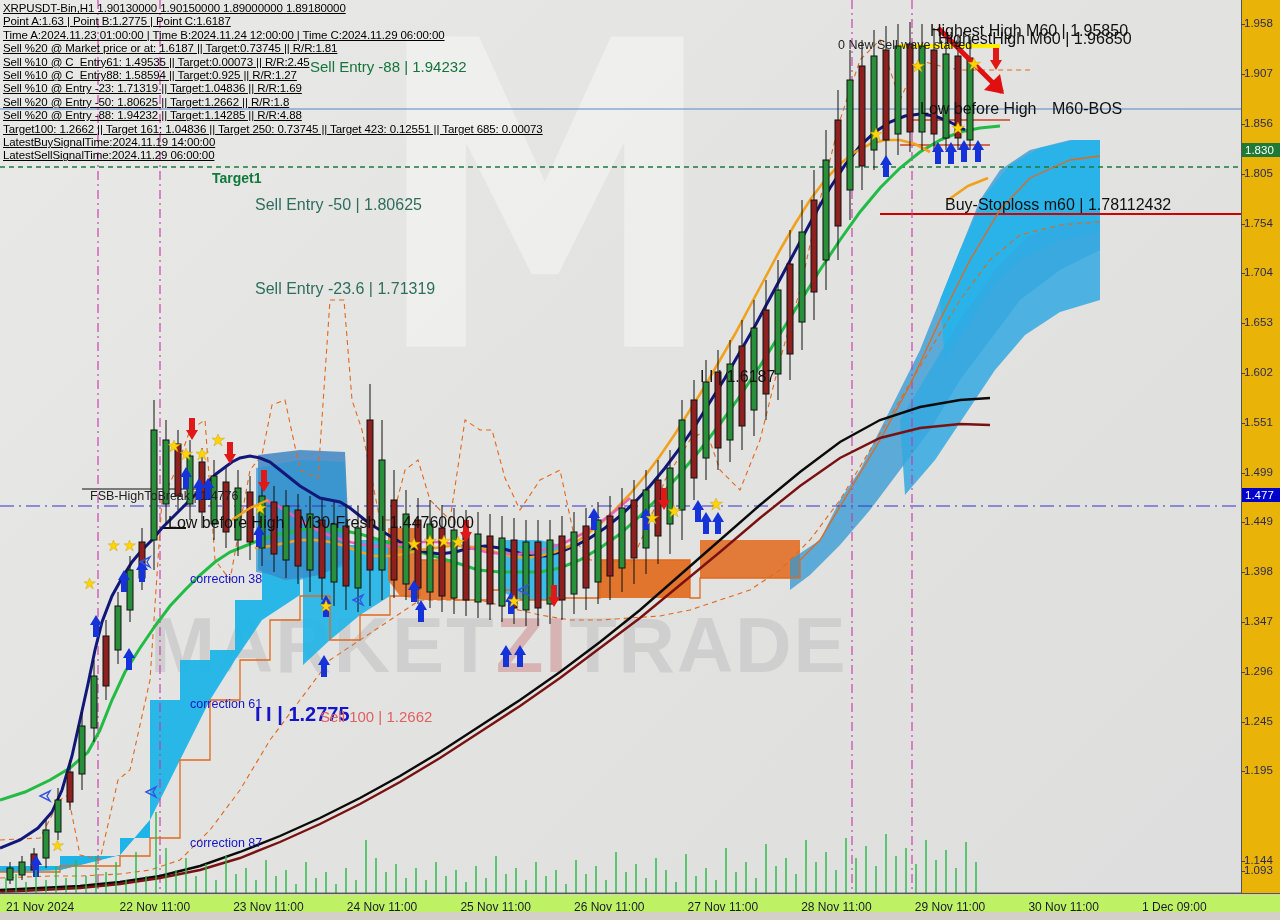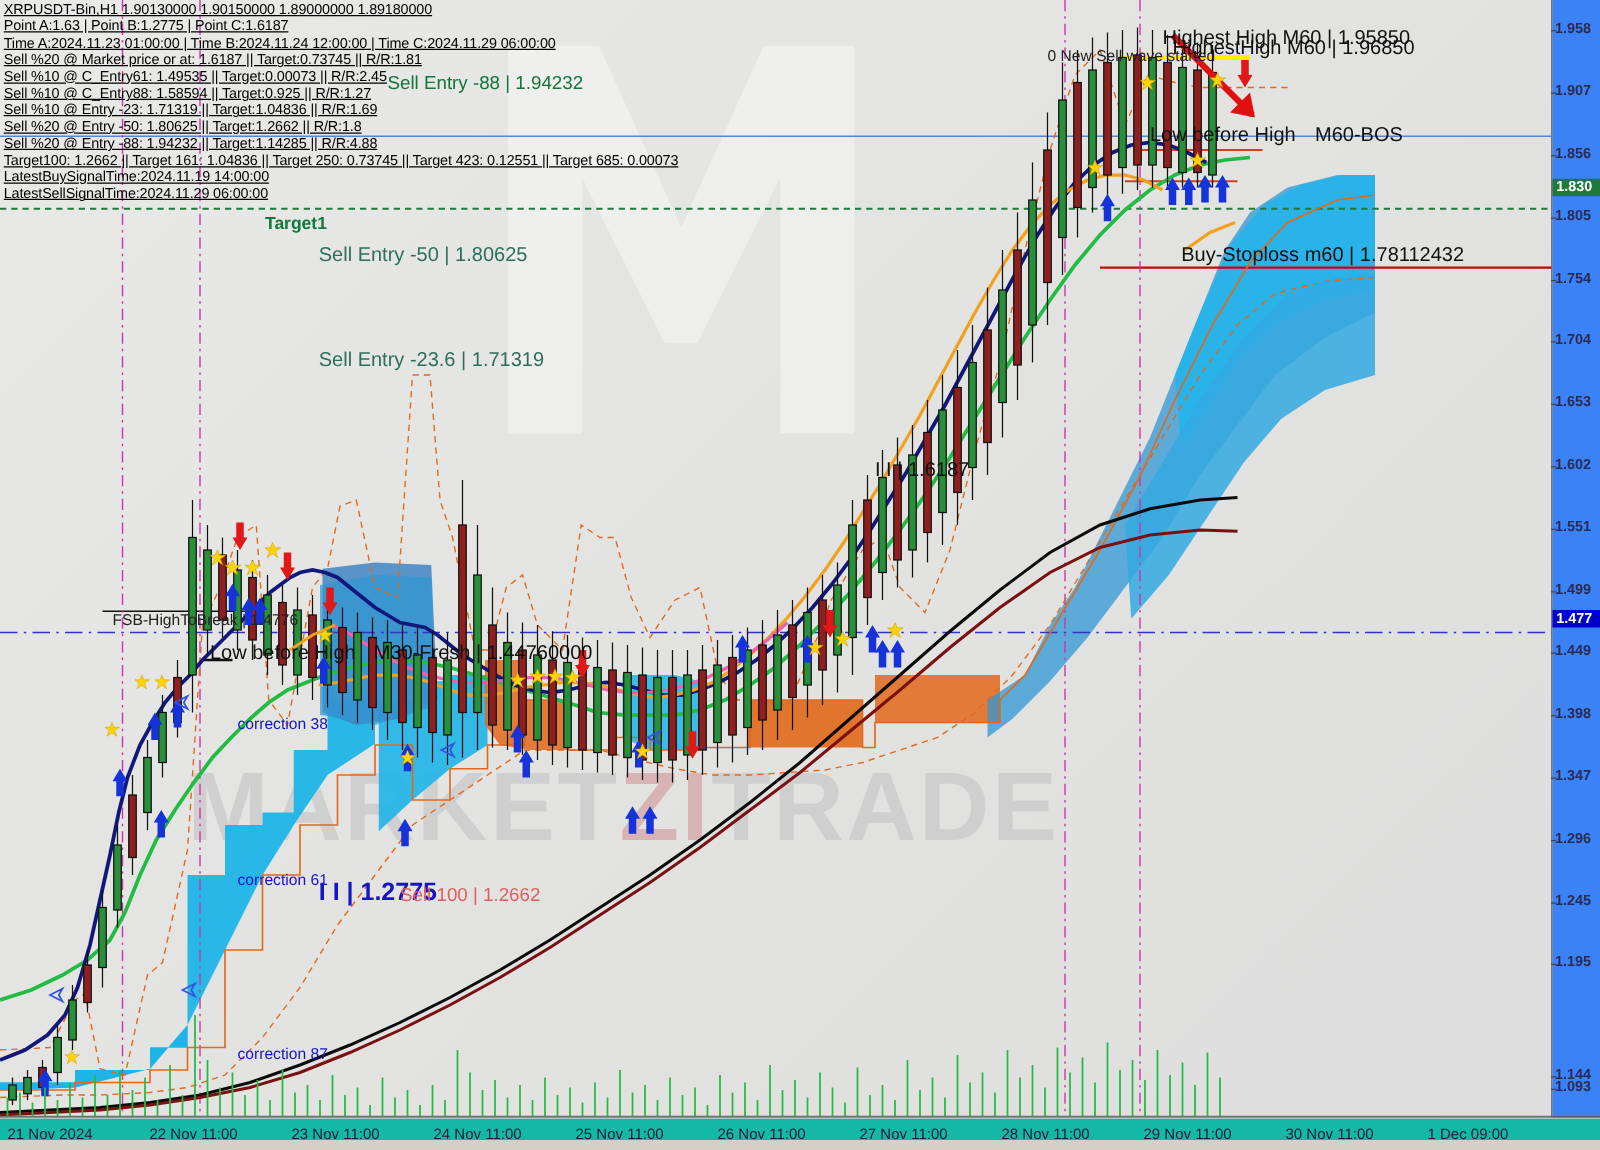--- a/index.html
+++ b/index.html
@@ -55,23 +55,22 @@
     white-space: nowrap;
     z-index: 40;
     text-decoration: underline;
   }
   #hdr div { letter-spacing: -0.1px; }
   
   #yaxis {
     position: absolute;
     left: 1242px; top: 0;
     width: 38px; height: 894px;
-    background: #3b82f6;
+    background: #eab308;
     border-bottom: 1px solid #555;
-    font-weight: bold;
   }
   .ytick {
     position: absolute;
     left: 2px;
     font-size: 11.5px;
     color: #2b2b52;
     font-family: "Liberation Sans", sans-serif;
     white-space: nowrap;
   }
   .ytick::before {
@@ -88,21 +87,21 @@
     font-size: 11.5px;
     color: #fff;
     white-space: nowrap;
     width: 38px;
   }
   
   #xaxis {
     position: absolute;
     left: 0; top: 895px;
     width: 1280px; height: 17px;
-    background: #14b8a6;
+    background: #bef264;
     padding-left: 32px;
   }
   .xtick {
     position: absolute;
     top: 5px;
     font-size: 12px;
     color: #1a1a33;
     font-family: "Liberation Sans", sans-serif;
     white-space: nowrap;
   }

